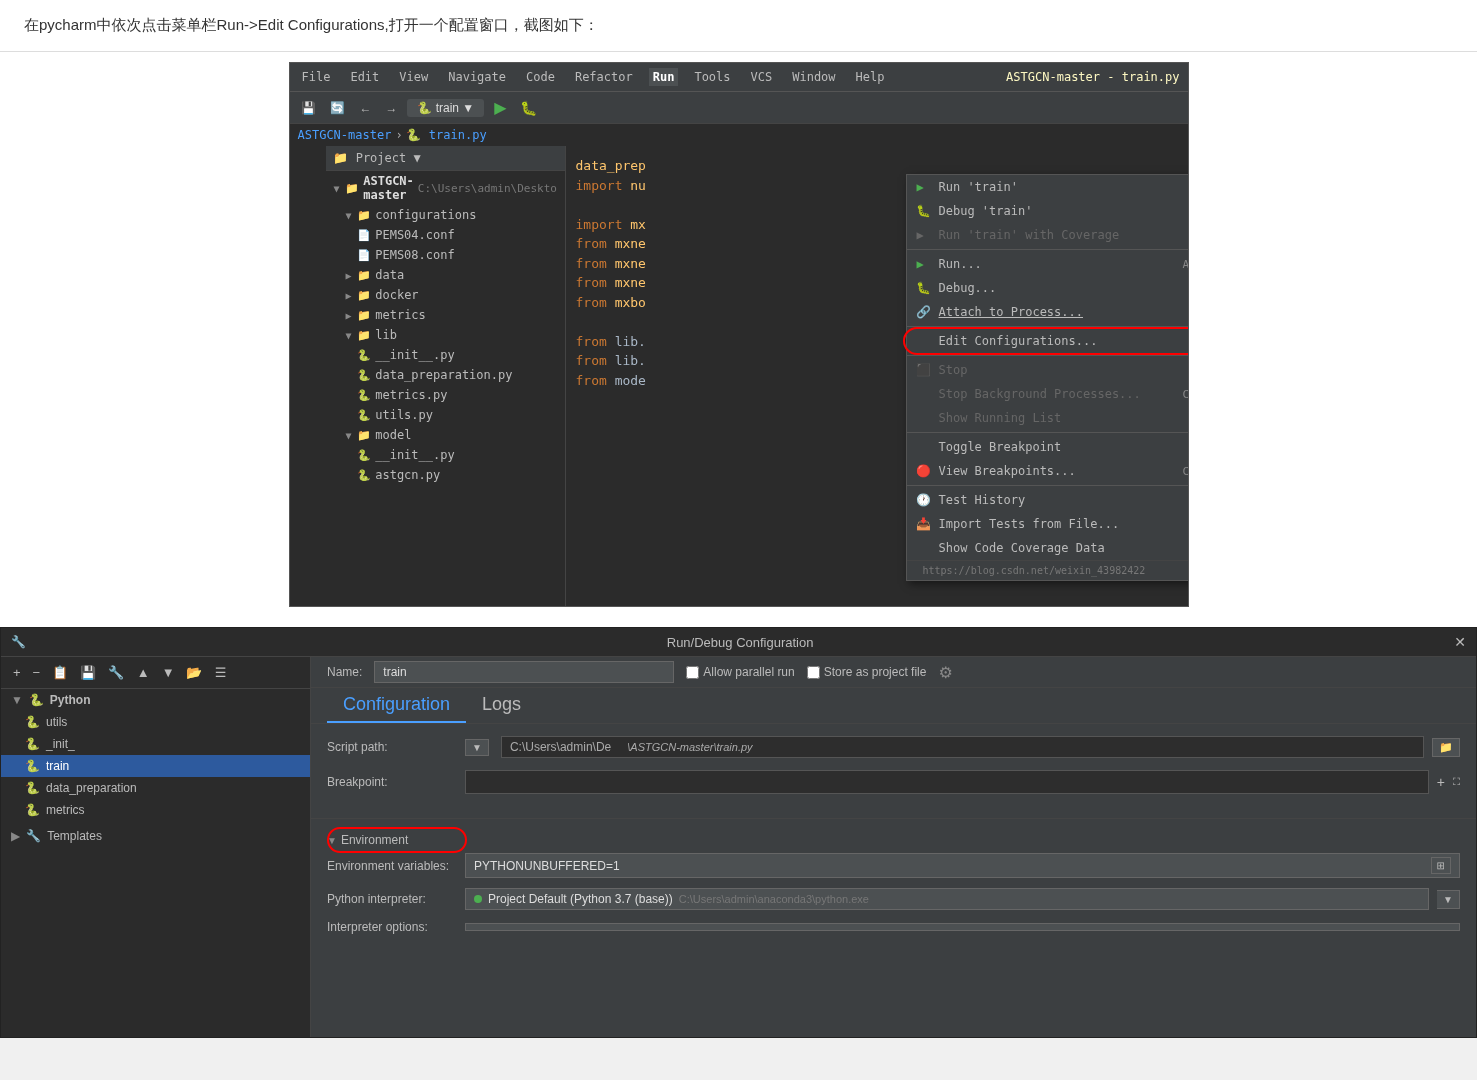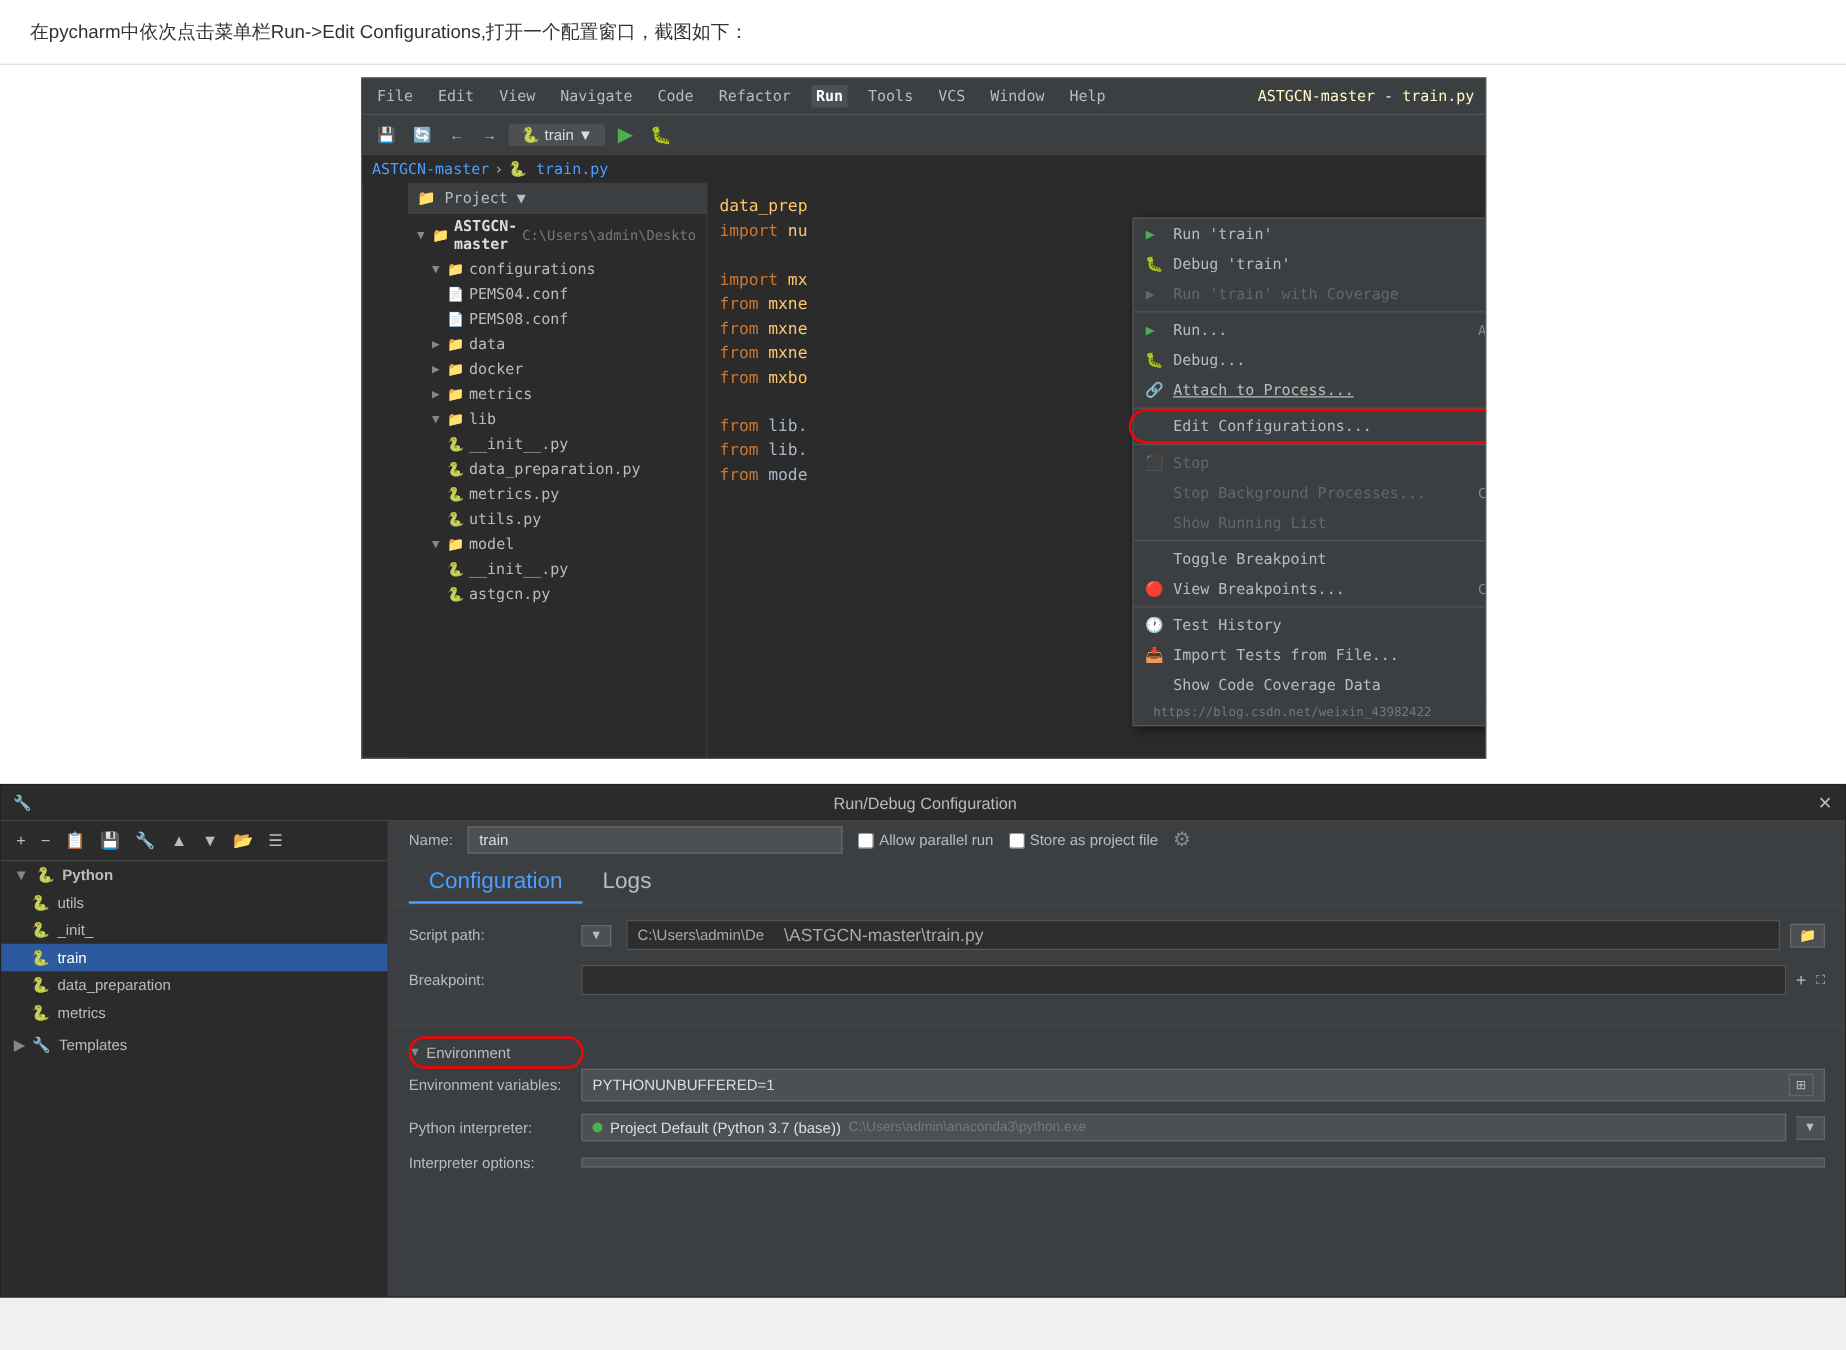--- a/index.html
+++ b/index.html
@@ -370,21 +370,22 @@
 
     .path-text-blue {
       background: #2d5a9e;
       color: #fff;
       padding: 0 4px;
       font-size: 11px;
     }
 
     .path-suffix {
       color: #aaa;
-      font-size: 14px;
+      font-size: 11px;
+      font-style: italic;
     }
 
     .path-btn {
       background: #4c5052;
       border: 1px solid #666;
       color: #bbb;
       padding: 2px 6px;
       cursor: pointer;
       font-size: 11px;
     }

